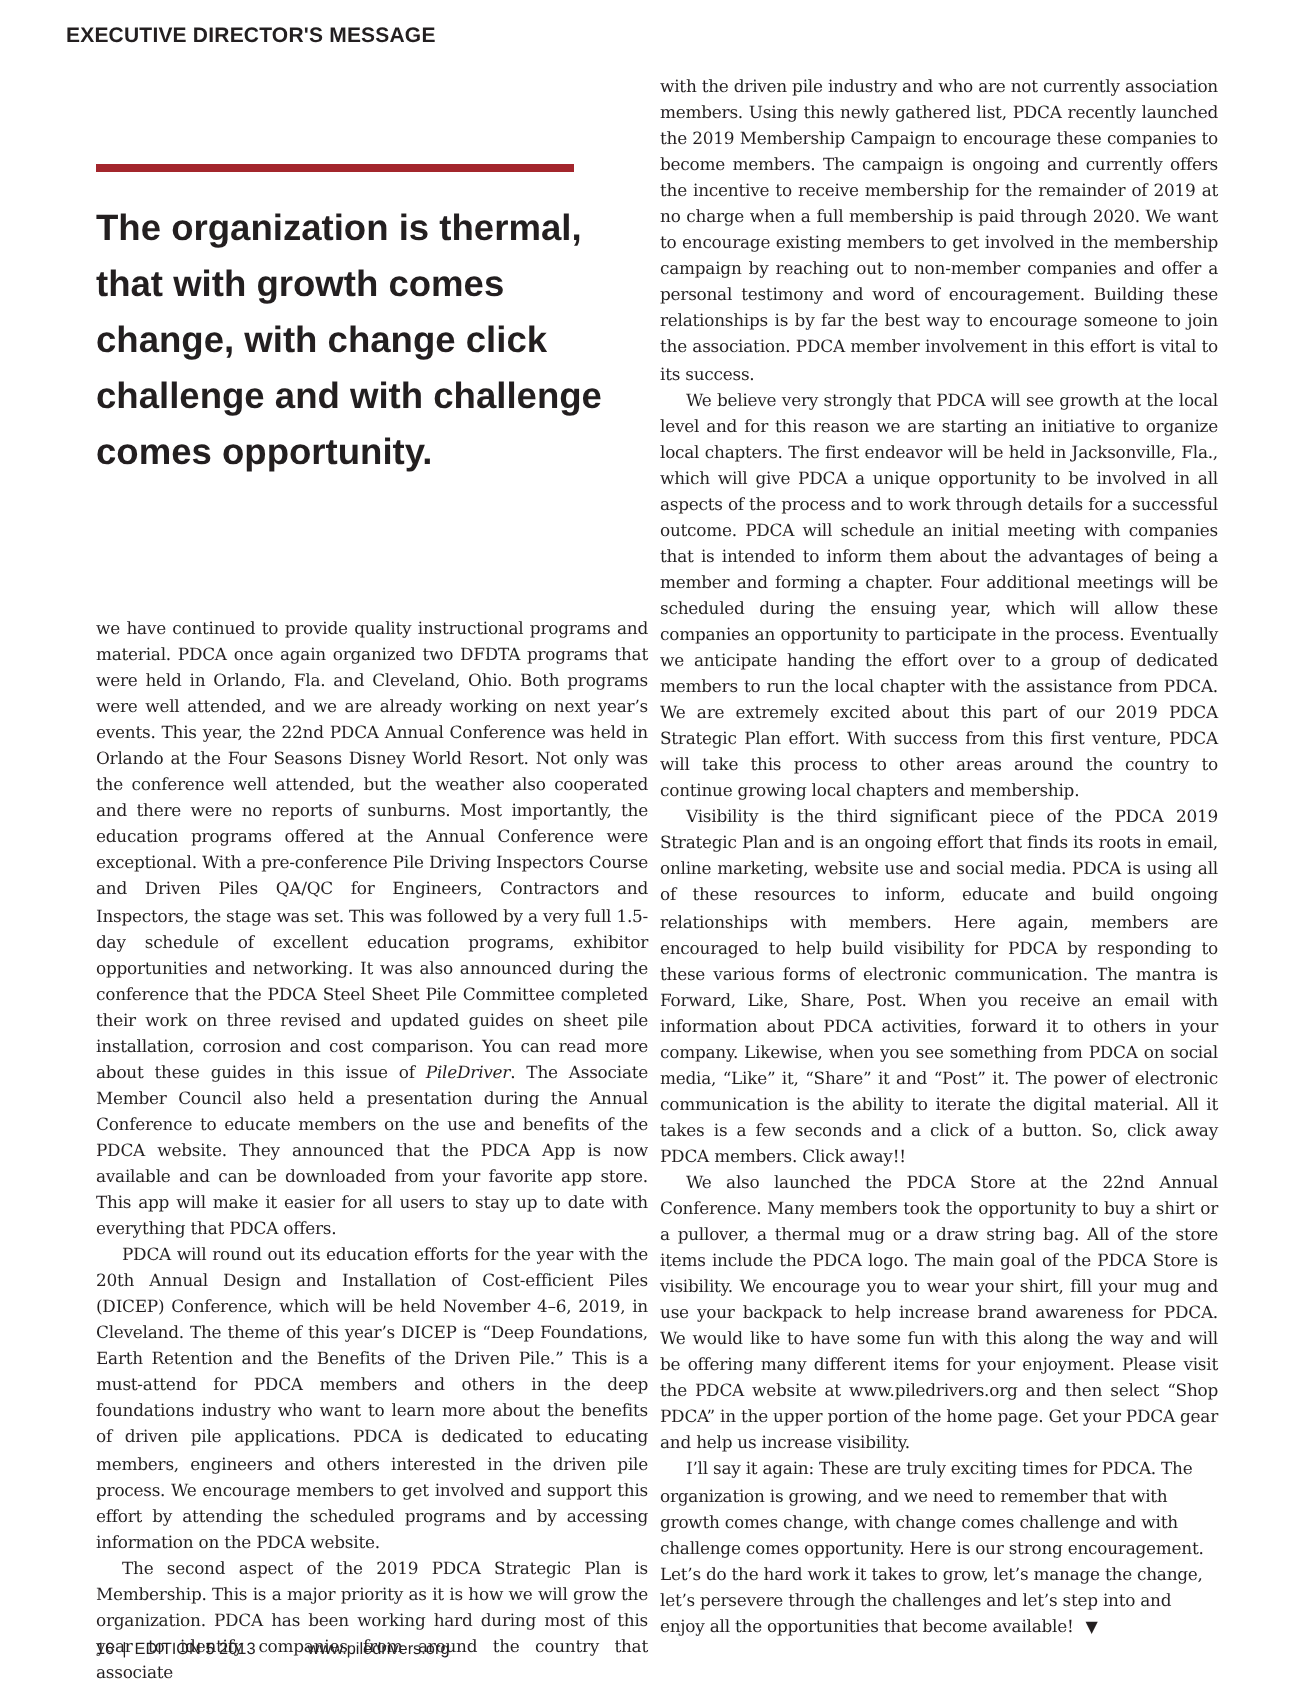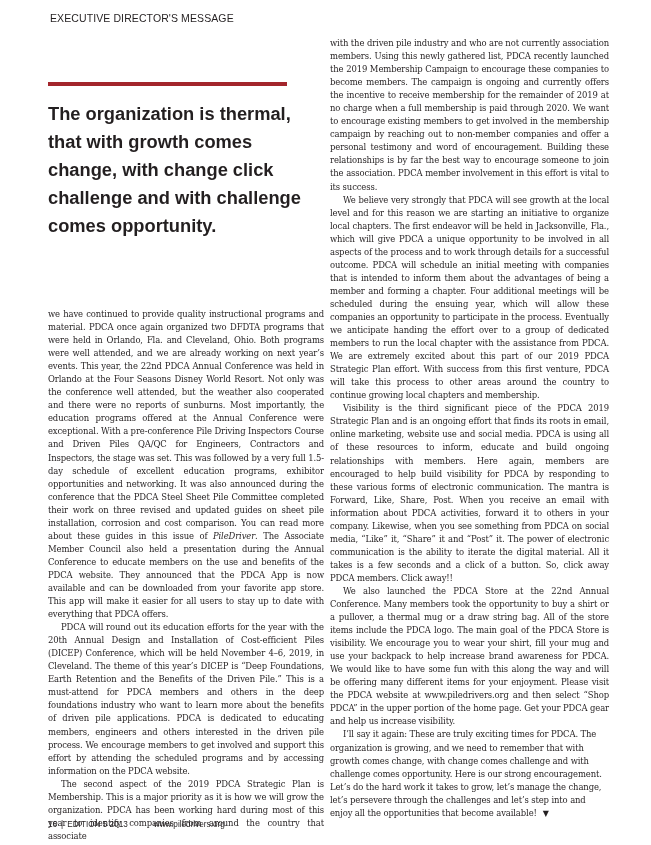--- a/index.html
+++ b/index.html
@@ -1,23 +1,23 @@
 <!DOCTYPE html>
 <html><head>
 <meta charset="utf-8">
 <style>
   html, body { margin: 0; padding: 0; background: #ffffff; }
   body {
     width: 651px; height: 845px; position: relative; overflow: hidden;
     color: #231f20;
   }
   .section-header {
-    position: absolute; left: 50px; top: 12px;
+    position: absolute; left: 33px; top: 12px;
     font-family: "Liberation Sans", sans-serif;
-    font-weight: normal; font-size: 10.5px; letter-spacing: 0.1px;
+    font-weight: bold; font-size: 10.5px; letter-spacing: 0.1px;
     color: #231f20; text-transform: uppercase;
   }
   .red-rule {
     position: absolute; left: 48px; top: 82px; width: 239px; height: 4px;
     background: #a3262c;
   }
   .pull-quote {
     position: absolute; left: 48px; top: 100px; width: 270px;
     font-family: "Liberation Sans", sans-serif; font-weight: bold;
     font-size: 18.3px; line-height: 28px; color: #231f20;

